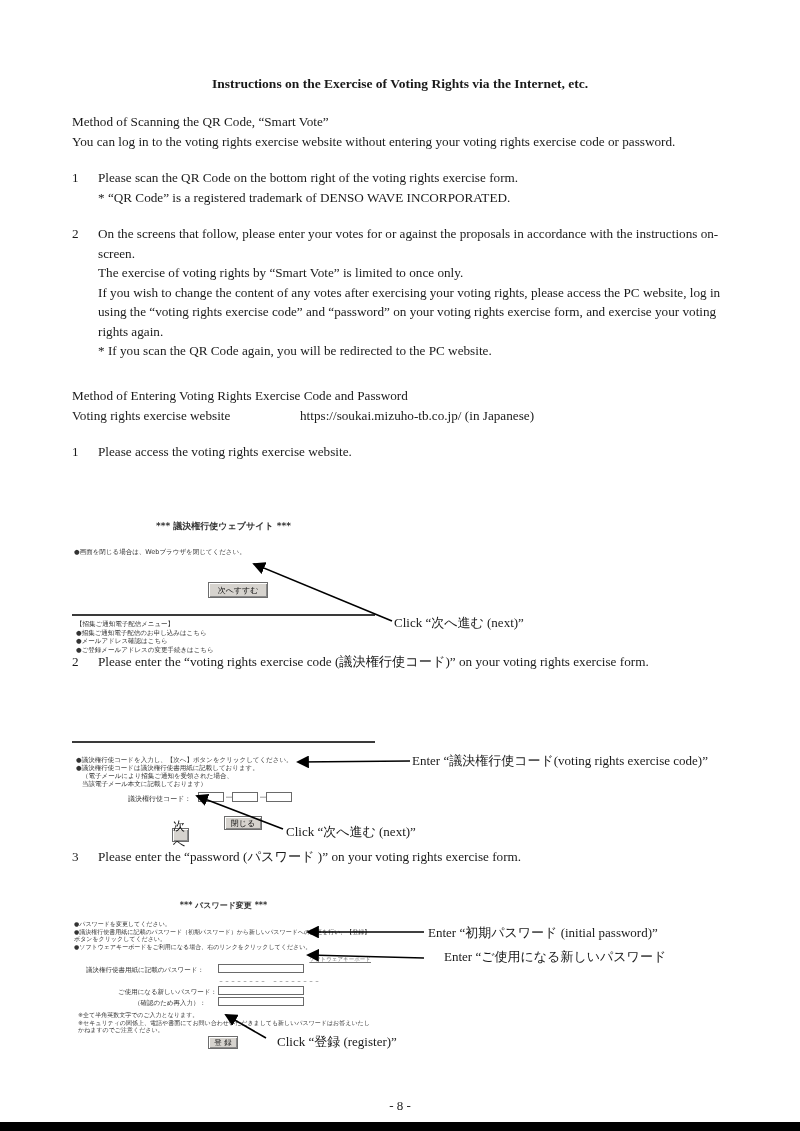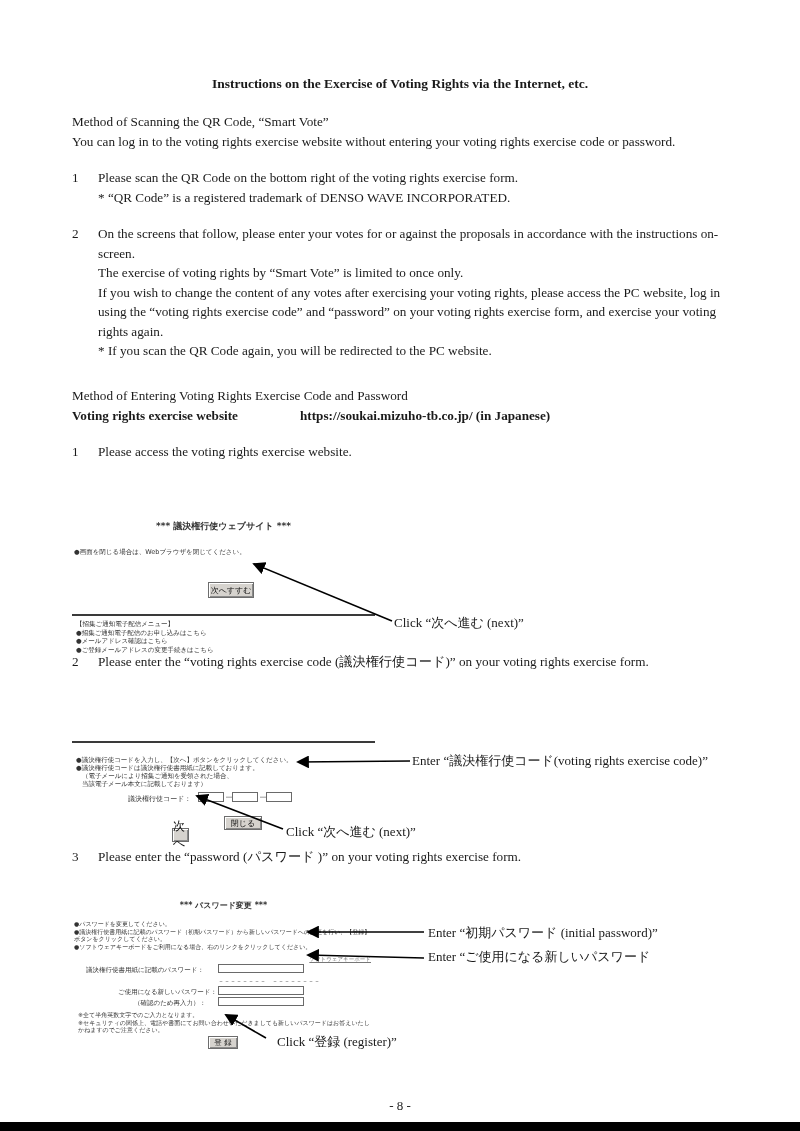--- a/index.html
+++ b/index.html
@@ -21,21 +21,21 @@
     text-align: center;
     font-size: 13.5px;
     font-weight: bold;
   }
   .body-text { font-size: 13.2px; line-height: 19.5px; }
   .abs { position: absolute; }
   .col { left: 72px; width: 660px; }
   .list-row { display: flex; }
   .list-num { width: 26px; flex: none; }
   .list-content { flex: 1; }
-  .url-row { display: flex; font-weight: bold; }
+  .url-row { display: flex; }
   .url-label { width: 228px; flex: none; }
 
   
   .shot {
     position: absolute;
     left: 72px;
     width: 303px;
     font-family: "DejaVu Sans", sans-serif;
     color: #222;
     margin-top: 36px;
@@ -129,21 +129,21 @@
   <div class="abs col body-text list-row" style="top:442px;">
     <div class="list-num">1</div>
     <div class="list-content">Please access the voting rights exercise website.</div>
   </div>
 
   <div class="shot" style="top:482px; height:144px;">
     <div class="shot-title" style="top:2px; font-size:9px;">*** 議決権行使ウェブサイト ***</div>
     <div class="abs tiny" style="top:30px; left:2px; right:2px; font-size:6.5px; line-height:8px;">
       <div>●画面を閉じる場合は、Webブラウザを閉じてください。</div>
     </div>
-    <div class="btn3d" style="top:64px; left:136px; width:46px; height:16px; font-size:8px;">次へすすむ</div>
+    <div class="btn3d" style="top:64px; left:136px; width:60px; height:16px; font-size:8px;">次へすすむ</div>
     <div class="hline" style="top:96px;"></div>
     <div class="abs tiny" style="top:102px; left:4px; font-size:6.5px; line-height:8.5px;">
       <div>【招集ご通知電子配信メニュー】</div>
       <div>●招集ご通知電子配信のお申し込みはこちら</div>
       <div>●メールアドレス確認はこちら</div>
       <div>●ご登録メールアドレスの変更手続きはこちら</div>
     </div>
   </div>
 
   <div class="ann" style="left:394px; top:614px;">Click “次へ進む  (next)”</div>
@@ -195,21 +195,21 @@
     <div class="abs tiny" style="top:101px; left:62px; font-size:6.5px;">（確認のため再入力）：</div>
     <div class="ui-input" style="top:99px; left:146px; width:86px; height:9px;"></div>
     <div class="abs tiny" style="top:113px; left:6px; right:2px; font-size:6px; line-height:7.5px;">
       <div>※全て半角英数文字でのご入力となります。</div>
       <div>※セキュリティの関係上、電話や書面にてお問い合わせいただきましても新しいパスワードはお答えいたしかねますのでご注意ください。</div>
     </div>
     <div class="btn3d" style="top:138px; left:136px; width:30px; height:13px; font-size:7.5px;">登 録</div>
   </div>
 
   <div class="ann" style="left:428px; top:924px;">Enter “初期パスワード  (initial password)”</div>
-  <div class="ann" style="left:428px; top:948px;">
+  <div class="ann" style="left:444px; top:948px;">
     <div>Enter “ご使用になる新しいパスワード</div>
   </div>
   <div class="ann" style="left:277px; top:1033px;">Click “登録  (register)”</div>
 
   <svg class="arrows-svg" width="800" height="1131" viewBox="0 0 800 1131">
     <defs>
       <marker id="ah" viewBox="0 0 10 10" refX="8.5" refY="5" markerWidth="8" markerHeight="8" orient="auto-start-reverse">
         <path d="M0,0 L10,5 L0,10 z" fill="#000"></path>
       </marker>
     </defs>

